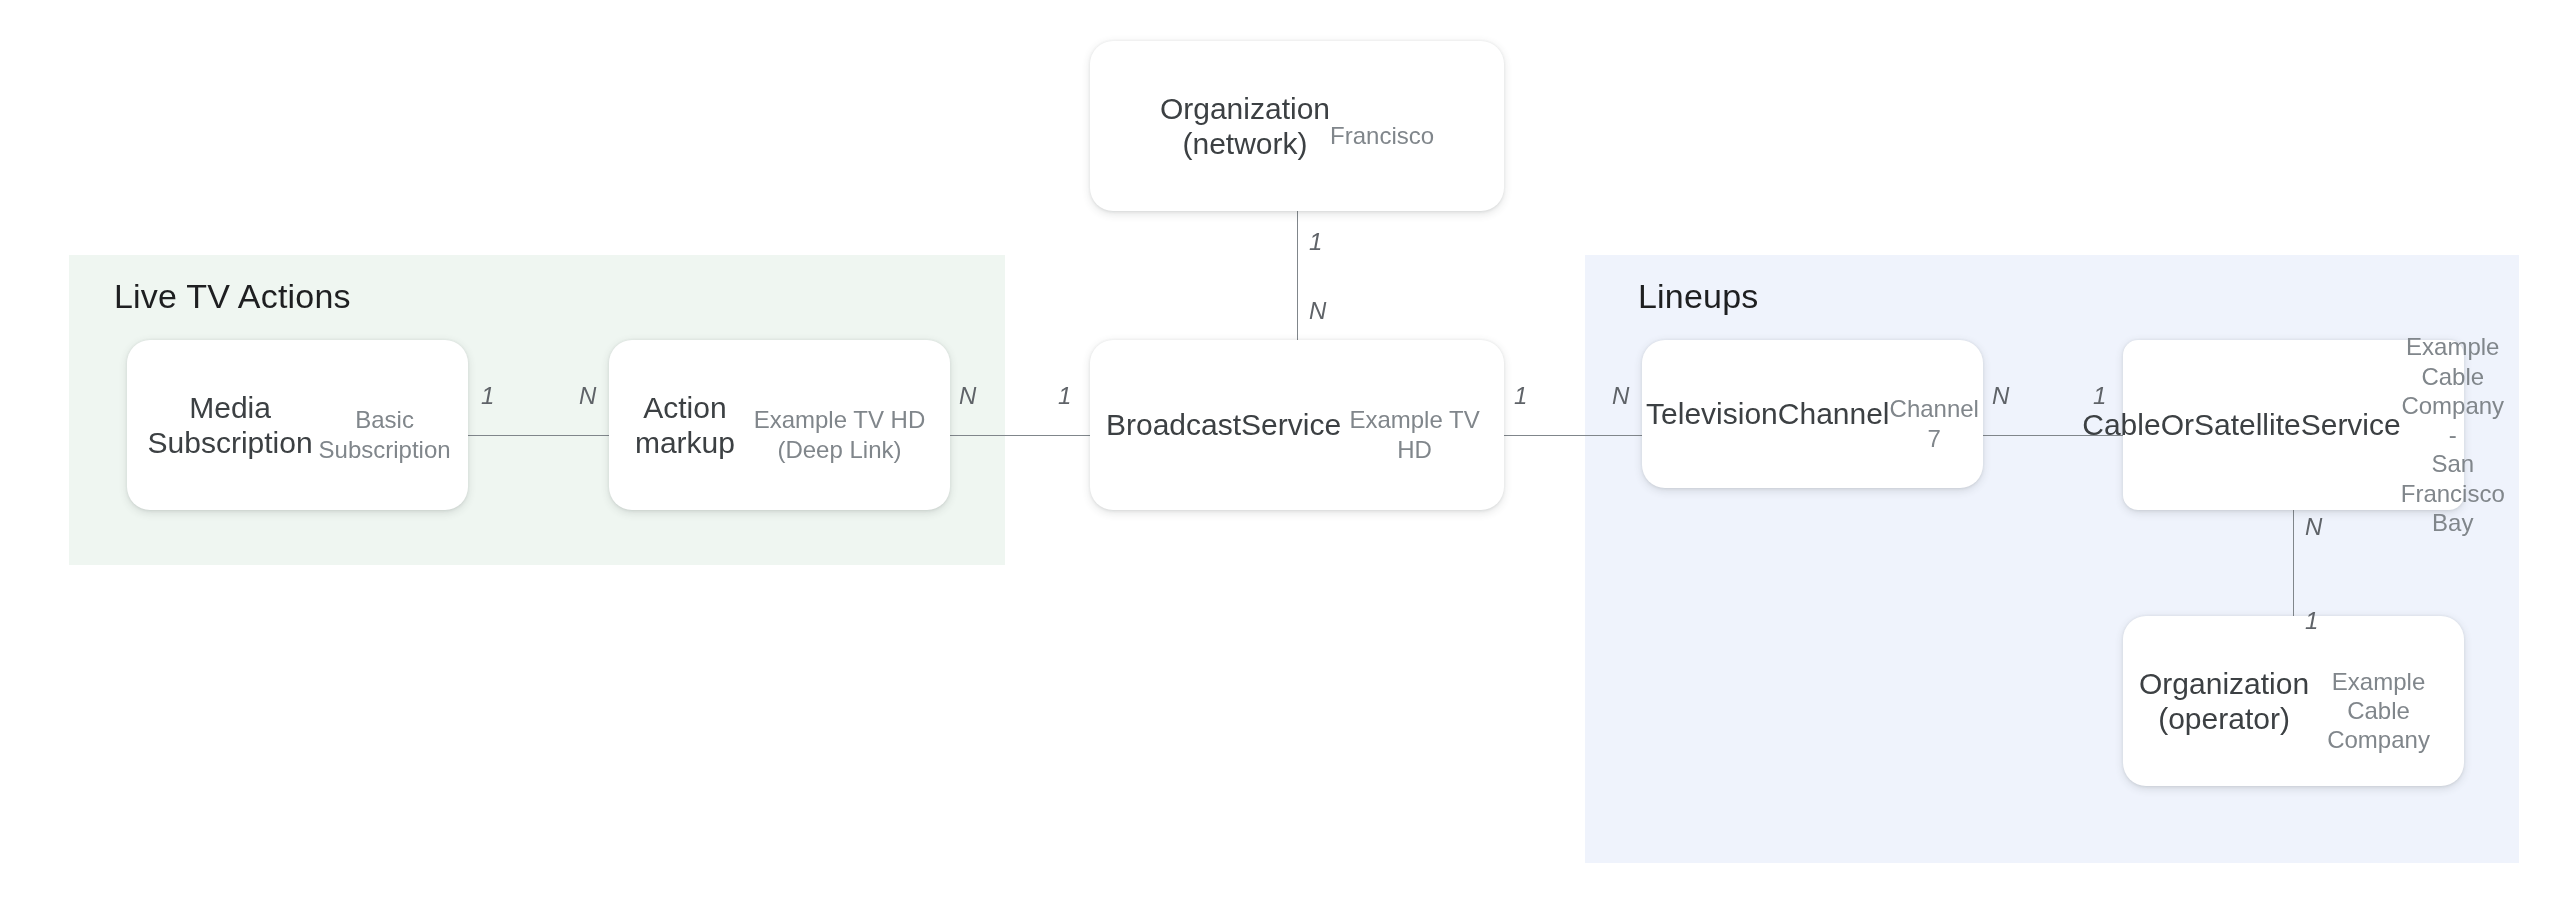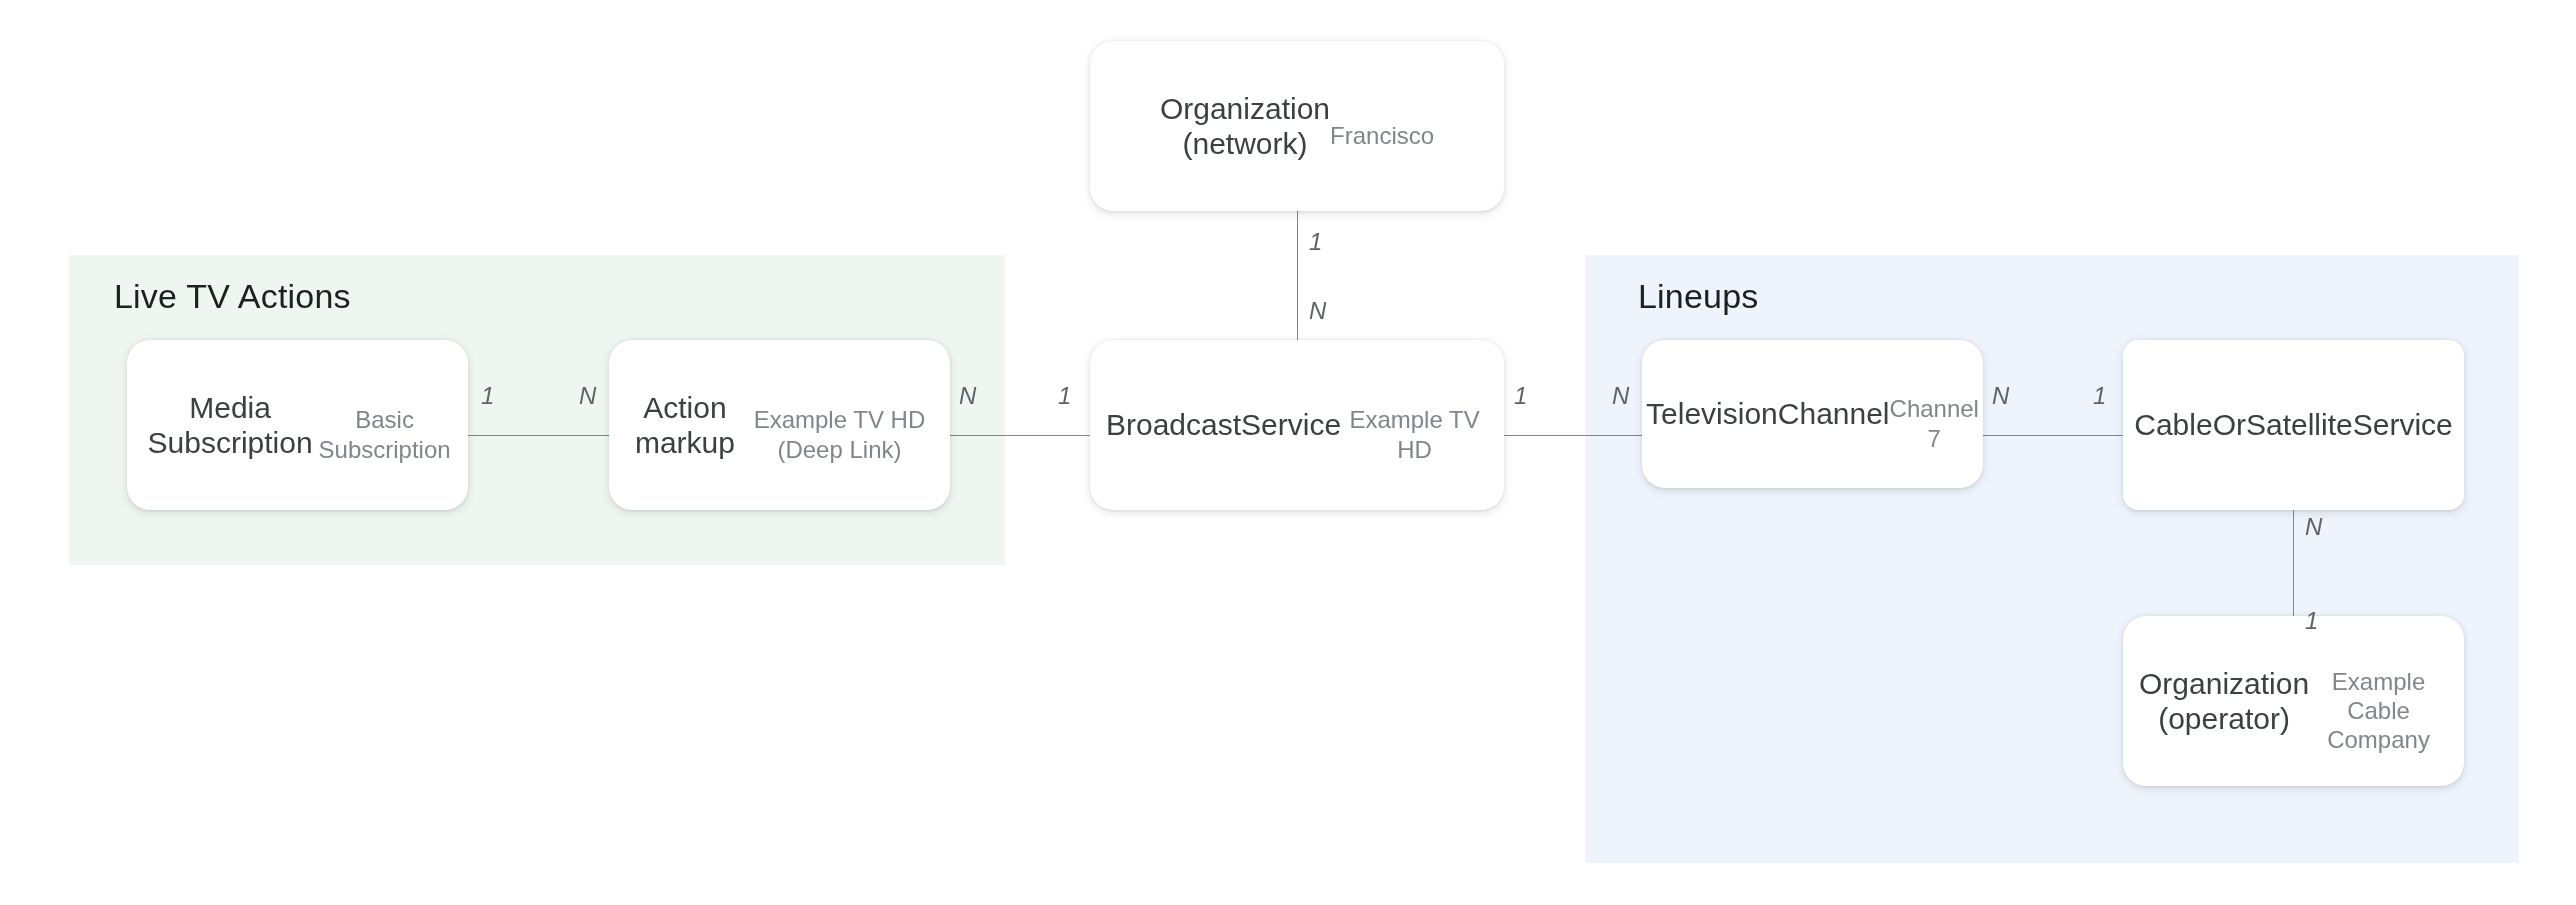--- a/index.html
+++ b/index.html
@@ -127,20 +127,22 @@
     <div class="card-sub">Example TV HD</div>
   </div>
 
   <div class="card" style="left:1642px; top:340px; width:341px; height:148px;">
     <div class="card-title">TelevisionChannel</div>
     <div class="card-sub">Channel 7</div>
   </div>
 
   <div class="card" style="left:2123px; top:340px; width:341px; height:170px;border-radius:15px;">
     <div class="card-title">CableOrSatelliteService</div>
+    <div class="card-sub">Example Cable Company -
+San Francisco Bay</div>
   </div>
 
   <div class="card" style="left:2123px; top:616px; width:341px; height:170px;">
     <div class="card-title">Organization (operator)</div>
     <div class="card-sub">Example Cable Company</div>
   </div>
 
   <div class="mult" style="left:1309px; top:228px;">1</div>
   <div class="mult" style="left:1309px; top:297px;">N</div>
 

